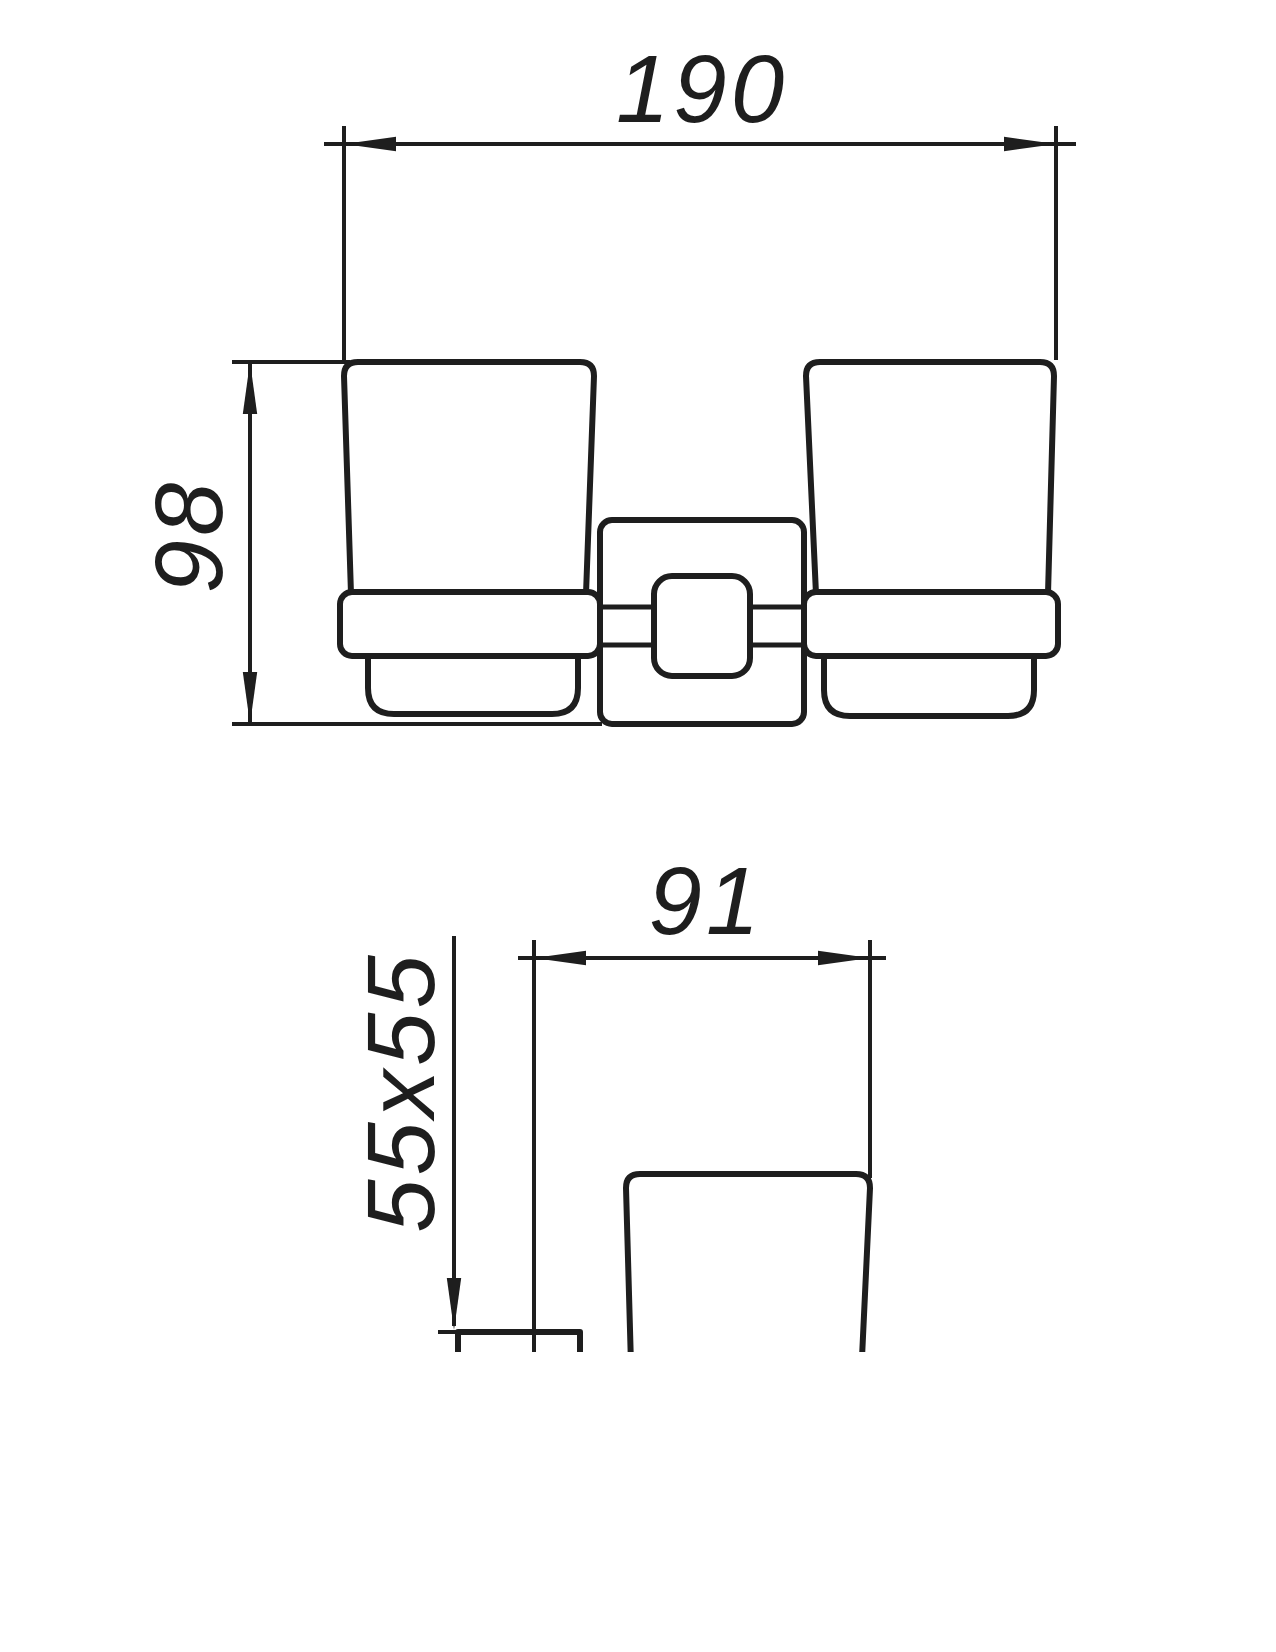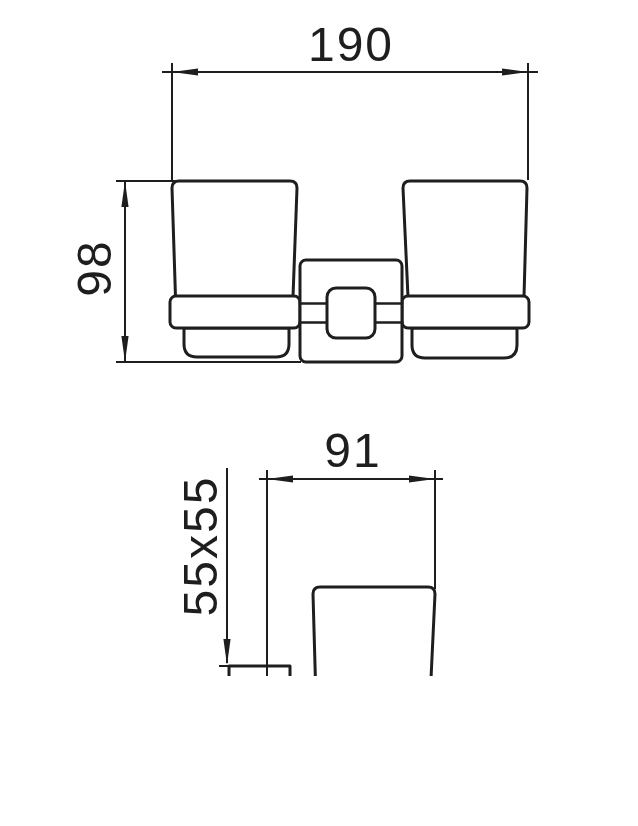--- a/index.html
+++ b/index.html
@@ -5,20 +5,21 @@
   :root {
     --line: #1e1e1e;
     --bg: #ffffff;
   }
   html, body { margin: 0; padding: 0; background: #fff; }
   .canvas {
     width: 638px; height: 676px;
     background: var(--bg);
     position: relative;
     font-family: "Liberation Sans", sans-serif;
+    font-style: italic;
   }
   svg { display: block; }
   .outline {
     fill: #ffffff;
     stroke: var(--line);
     stroke-width: 3;
     stroke-linejoin: round;
     stroke-linecap: round;
   }
   .edge {

